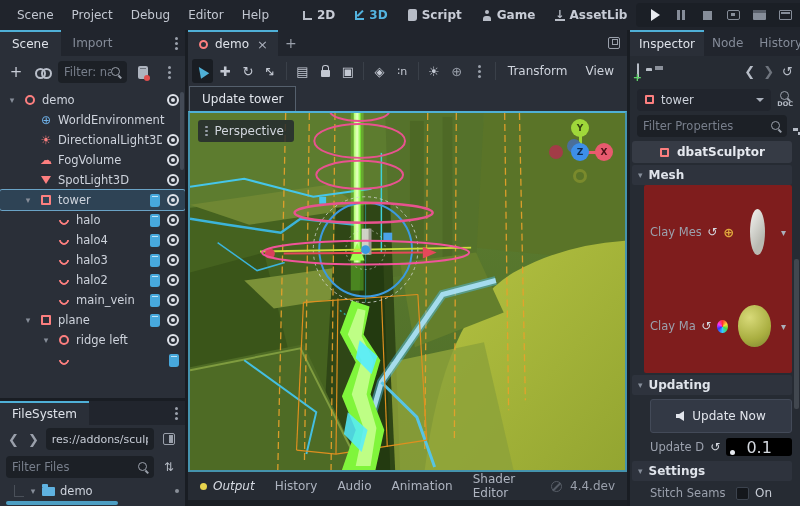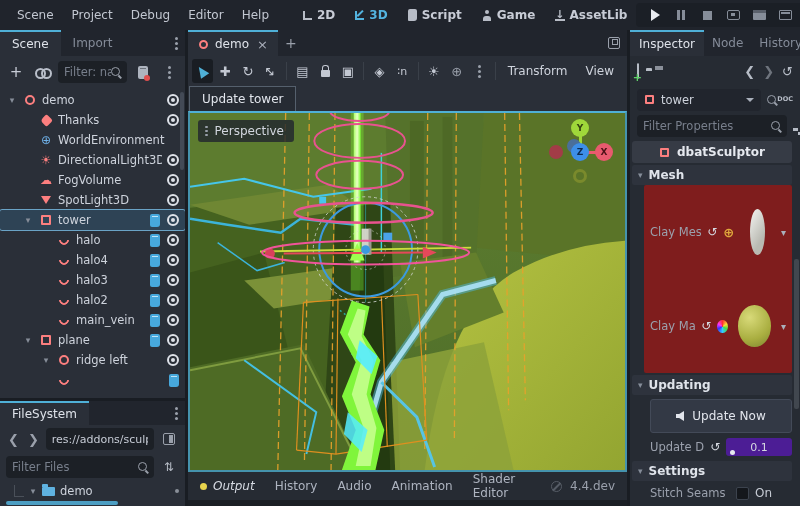--- a/index.html
+++ b/index.html
@@ -158,21 +158,21 @@
   .folder-g::before { content:""; position:absolute; top:-3px; left:0; width:6px; height:3px; background:#b6bcc6; border-radius:1px 1px 0 0; }
   .save-ic { width:12px; height:12px; background:#b6bcc6; border-radius:2px 2px 2px 2px; position:relative; }
   .save-ic::before { content:""; position:absolute; top:1px; left:3px; width:6px; height:3px; background:#262b33; }
   .save-ic::after { content:""; position:absolute; bottom:1px; left:2px; width:8px; height:4px; background:#8a909a; }
   .histarr { color:#b6bcc6; font-size:13px; }
   .insp-right { margin-left:auto; display:flex; align-items:center; gap:8px; }
   .noderow { display:flex; align-items:center; gap:6px; padding:2px 7px; flex:0 0 27px; background:#262b33; }
   .nodesel { flex:1; min-width:0; height:22px; background:#21252d; border-radius:4px; display:flex; align-items:center; gap:6px; padding:0 7px; }
   .nodesel .tlabel { font-size:11.5px; }
   .caret-d { width:0; height:0; border-left:4px solid transparent; border-right:4px solid transparent; border-top:4px solid #aab0bb; margin-left:auto; }
-  .docbtn { display:flex; flex-direction:row; align-items:center; color:#b6bcc6; font-size:6.5px; font-weight:bold; line-height:1.2; }
+  .docbtn { display:flex; flex-direction:column; align-items:center; color:#b6bcc6; font-size:6.5px; font-weight:bold; line-height:1.2; }
   .filterrow { display:flex; align-items:center; gap:6px; padding:2px 7px; flex:0 0 26px; background:#262b33; }
   .sliders { width:11px; height:12px; position:relative; }
   .sliders::before { content:""; position:absolute; left:2px; top:0; bottom:0; width:2px; background:#b6bcc6; box-shadow:5px 0 0 #b6bcc6; }
   .sliders::after { content:""; position:absolute; left:0; top:2px; width:5px; height:3px; background:#b6bcc6; box-shadow:5px 4px 0 #b6bcc6; }
   .insp-scroll { flex:1; position:relative; overflow:hidden; background:#262b33; }
   .res-header { height:22px; background:#363b45; display:flex; align-items:center; justify-content:center; gap:7px; font-weight:bold; color:#e6e9ef; margin:2px 8px 0 2px; border-radius:3px; }
   .sec-hdr { height:20px; display:flex; align-items:center; gap:6px; padding:0 6px; font-weight:bold; color:#dfe3ea; background:#2e333d; margin:2px 8px 0 2px; border-radius:2px; }
   .sec-hdr .twisty { width:auto; flex:none; }
   .meshbox { background:#7f1d1d; margin:0 8px 0 14px; border-radius:2px; }
   .proprow-big { height:94px; display:flex; align-items:center; gap:6px; padding:0 6px; }
@@ -180,21 +180,21 @@
   .revert { color:#d5d9e0; font-size:12px; }
   .goldpin { color:#dfa83c; font-size:13px; font-weight:bold; }
   .ellipsoid { width:15px; height:46px; border-radius:50%; background:linear-gradient(120deg,#f4f4f1,#b9bab2 70%); margin:0 10px; }
   .matball { width:13px; height:13px; border-radius:50%; background:conic-gradient(#f33,#fd3,#4d4,#3cf,#33f,#f3f,#f33); }
   .sphere { width:42px; height:42px; border-radius:50%; background:radial-gradient(circle at 35% 30%,#d8da79,#a9ae40 60%,#7c832f); margin:0 4px; }
   .chev-end { margin-left:auto; color:#aab0bb; font-size:10px; }
   .updatebtn { margin:4px 8px 2px 20px; height:34px; background:#333945; border:1px solid #434a58; border-radius:3px; display:flex; align-items:center; justify-content:center; gap:8px; color:#e2e5ec; }
   .mega { width:0; height:0; border-top:5px solid transparent; border-bottom:5px solid transparent; border-right:8px solid #e2e5ec; position:relative; }
   .mega::after { content:""; position:absolute; left:0; top:-2px; width:3px; height:4px; background:#e2e5ec; }
   .proprow { height:24px; display:flex; align-items:center; gap:6px; padding:0 8px 0 20px; }
-  .spinval { flex:1; height:18px; background:#4c1d95; border-radius:3px; color:#d5d9e0; display:flex; align-items:center; justify-content:center; position:relative; font-size:11px; }
+  .spinval { flex:1; height:18px; background:#000000; border-radius:3px; color:#d5d9e0; display:flex; align-items:center; justify-content:center; position:relative; font-size:16px; }
   .spinval::after { content:""; position:absolute; left:4px; bottom:1px; width:5px; height:5px; background:#e6e9ef; border-radius:50%; }
   .checkbox { width:13px; height:13px; background:#14171c; border:1px solid #3c434e; border-radius:2px; }
   .onoff { color:#c6cbd4; }
   .insp-sb { position:absolute; right:1px; top:120px; width:5px; height:150px; background:#41474f; border-radius:2px; }
 </style>
 </head>
 <body>
 
 <div id="app">
 
@@ -284,30 +284,20 @@
               <span class="vdots"></span>
             </span>
         </div>
         <div class="tree">
           <div class="trow d0">
               <span class="twisty">▾</span>
               <span class="nic">
                 <span class="ic-circle"></span>
               </span>
               <span class="tlabel">demo</span>
-              <span class="endg">
-                <span class="eye"></span>
-              </span>
-            </div>
-          <div class="trow d1">
-              <span class="twisty"></span>
-              <span class="nic">
-                <span class="ic-tag"></span>
-              </span>
-              <span class="tlabel">Thanks</span>
               <span class="endg">
                 <span class="eye"></span>
               </span>
             </div>
           <div class="trow d1">
               <span class="twisty"></span>
               <span class="nic globe">⊕</span>
               <span class="tlabel">WorldEnvironment</span>
             </div>
           <div class="trow d1">

